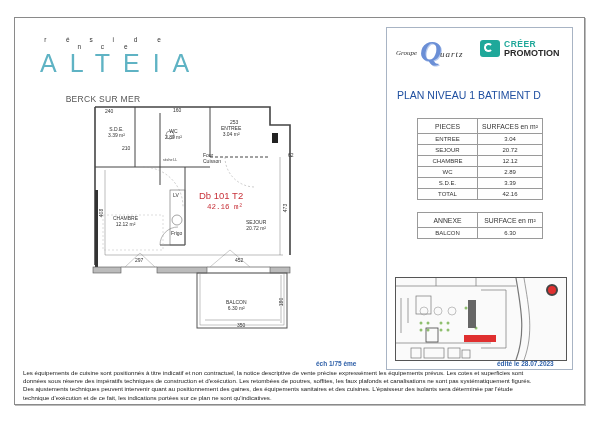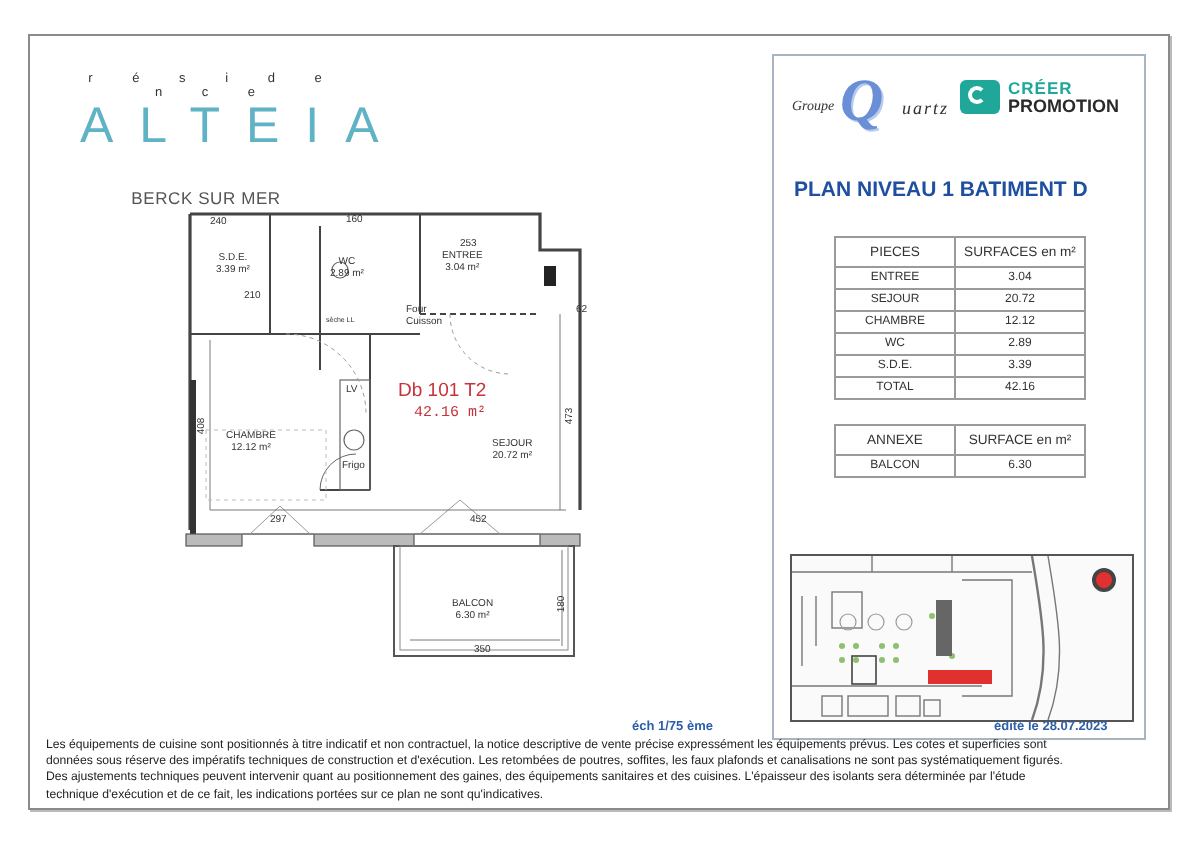--- a/index.html
+++ b/index.html
@@ -9,28 +9,28 @@
   .logo { position:absolute; left:28px; top:36px; width:150px; text-align:center; }
   .logo .res { font-size:6.5px; letter-spacing:9px; color:#333; margin-left:8px; }
   .logo .alteia { font-size:25px; letter-spacing:13px; color:#5fb3c4; font-weight:300; line-height:26px; margin-left:12px; }
   .logo .city { font-size:8.5px; color:#555; letter-spacing:0.3px; margin-top:18px; }
 
   
   .panel { position:absolute; left:386px; top:27px; width:187px; height:343px; border:1px solid #a8b4c4; box-sizing:border-box; }
   .quartz { position:absolute; left:396px; top:36px; width:80px; height:34px; }
   .quartz .g { position:absolute; left:0; top:13px; font-family:"Liberation Serif", serif; font-style:italic; font-size:7px; color:#333; }
   .quartz .q { position:absolute; left:24px; top:-2px; font-family:"Liberation Serif", serif; font-style:italic; font-size:30px; color:#6b8fd6; font-weight:bold; text-shadow:1px 1px 0 #b8cbee; }
-  .quartz .a { position:absolute; left:44px; top:13px; font-family:"Liberation Serif", serif; font-style:italic; font-size:9px; color:#333; letter-spacing:1px;padding-left:11px; }
+  .quartz .a { position:absolute; left:44px; top:13px; font-family:"Liberation Serif", serif; font-style:italic; font-size:9px; color:#333; letter-spacing:1px; }
   .creer { position:absolute; left:480px; top:40px; }
   .creer .ico { position:absolute; left:0; top:0; width:20px; height:17px; background:#1fa89a; border-radius:3px; }
   .creer .ico::after { content:""; position:absolute; left:4px; top:3px; width:9px; height:9px; border:2px solid #fff; border-right-color:transparent; border-radius:50%; box-sizing:border-box; }
   .creer .t1 { position:absolute; left:24px; top:-1px; font-size:8.5px; font-weight:bold; color:#1fa89a; letter-spacing:0.5px; white-space:nowrap; }
   .creer .t2 { position:absolute; left:24px; top:8px; font-size:9px; font-weight:bold; color:#2a2a2a; white-space:nowrap; }
 
-  .ptitle { position:absolute; left:397px; top:89px; font-size:10.5px; font-weight:bold; color:#1f4fa0; line-height:12px; white-space:nowrap; }
+  .ptitle { position:absolute; left:397px; top:89px; font-size:10.5px; font-weight:normal; color:#1f4fa0; line-height:12px; white-space:nowrap; }
 
   table.surf { position:absolute; border-collapse:collapse; font-size:6px; color:#333; }
   table.surf td, table.surf th { border:1px solid #9a9a9a; text-align:center; font-weight:normal; padding:0; height:10px; }
   table.surf th { height:14px; font-size:6.8px; }
   .t1 { left:417px; top:118px; width:126px; }
   .t2 { left:417px; top:212px; width:126px; }
   table.surf col.c1 { width:60px; }
 
   .sitemap { position:absolute; left:395px; top:277px; width:170px; height:82px; border:1px solid #555; background:#fafafa; overflow:hidden; }
   .edite { position:absolute; left:497px; top:360px; font-size:6.5px; color:#2d5fa8; font-weight:bold; }

